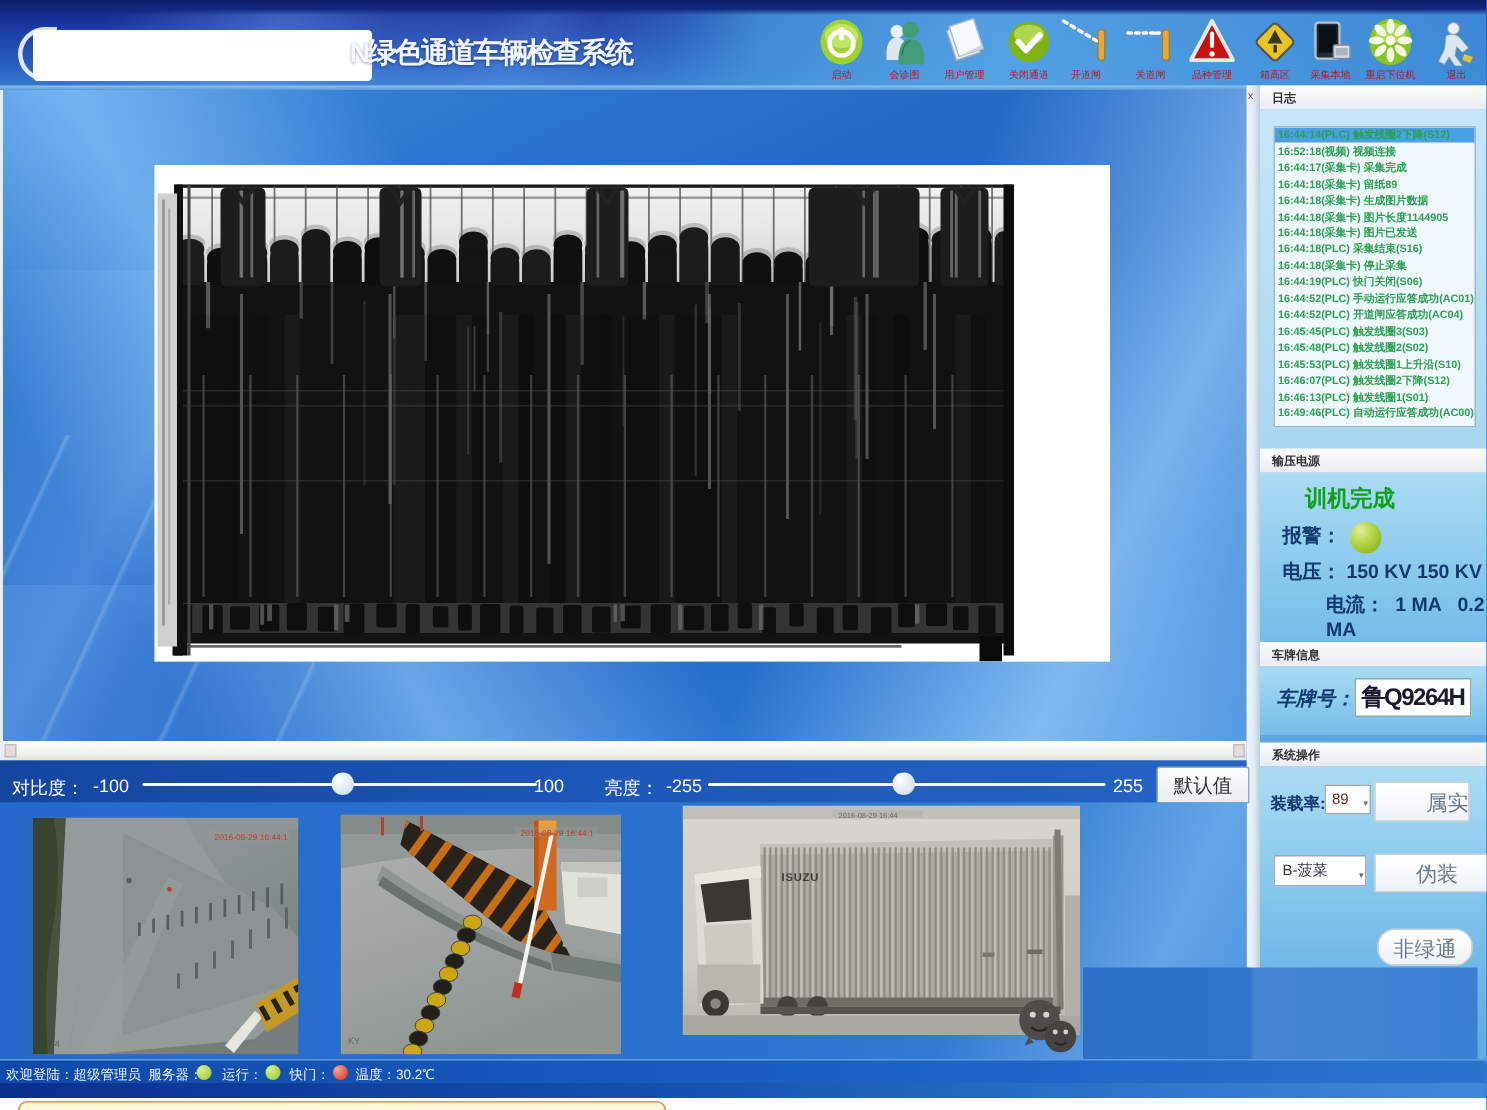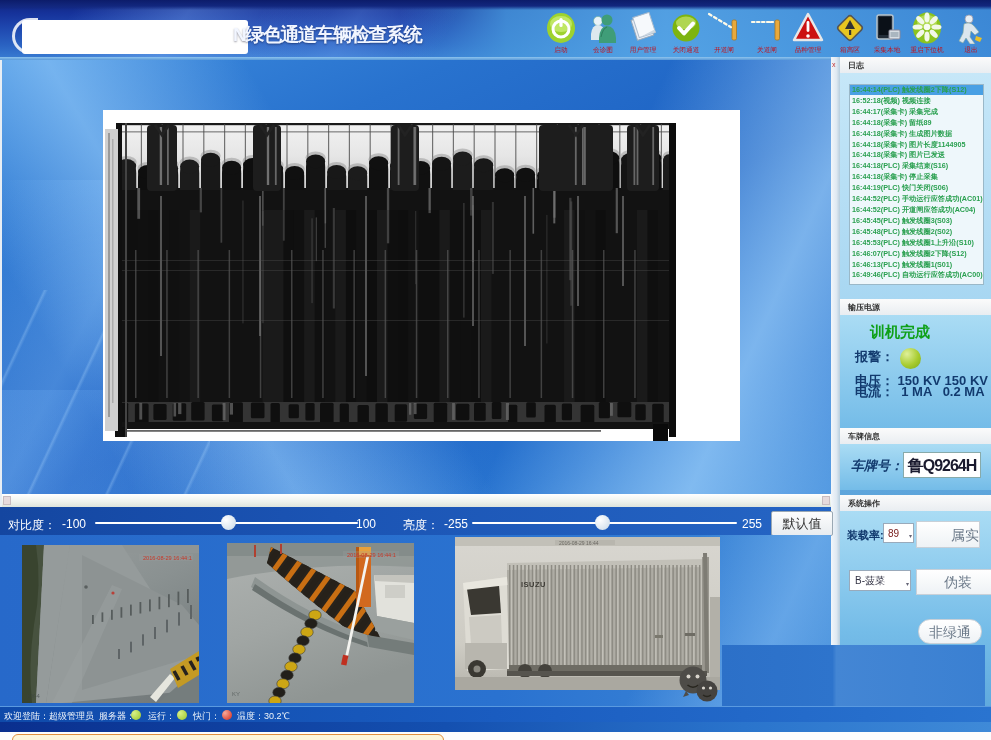--- a/index.html
+++ b/index.html
@@ -566,21 +566,21 @@
           <div class="logln">16:46:13(PLC) 触发线圈1(S01)</div>
           <div class="logln">16:49:46(PLC) 自动运行应答成功(AC00)</div>
         </div>
   </div>
   <div class="panelhdr" style="top:242px;">输压电源</div>
   <div class="panelbody" id="hvbody">
     <div id="hv-done">训机完成</div>
     <div class="hvrow" style="top:33px; left:15px;">报警：</div>
     <div id="alarmdot"></div>
     <div class="hvrow" style="top:57px;">电压： 150 KV 150 KV</div>
-    <div class="hvrow" style="top:68px;">电流： &nbsp;1 MA &nbsp;&nbsp;0.2 MA</div>
+    <div class="hvrow" style="top:79px;margin-left:29px;">电流： &nbsp;1 MA &nbsp;&nbsp;0.2 MA</div>
   </div>
   <div class="panelhdr" style="top:371px;">车牌信息</div>
   <div class="panelbody" id="platebody">
     <div id="platelabel">车牌号：</div>
     <div id="platebox">鲁Q9264H</div>
   </div>
   <div class="panelhdr" style="top:438px;">系统操作</div>
   <div class="panelbody" id="opbody">
     <div class="oprow-label" style="left:7px; top:17px;">装载率:</div>
     <div class="opdrop" style="left:43px; top:12px; width:31px; height:20px; line-height:19px; padding-left:4px;">89<span class="arr">▾</span></div>

